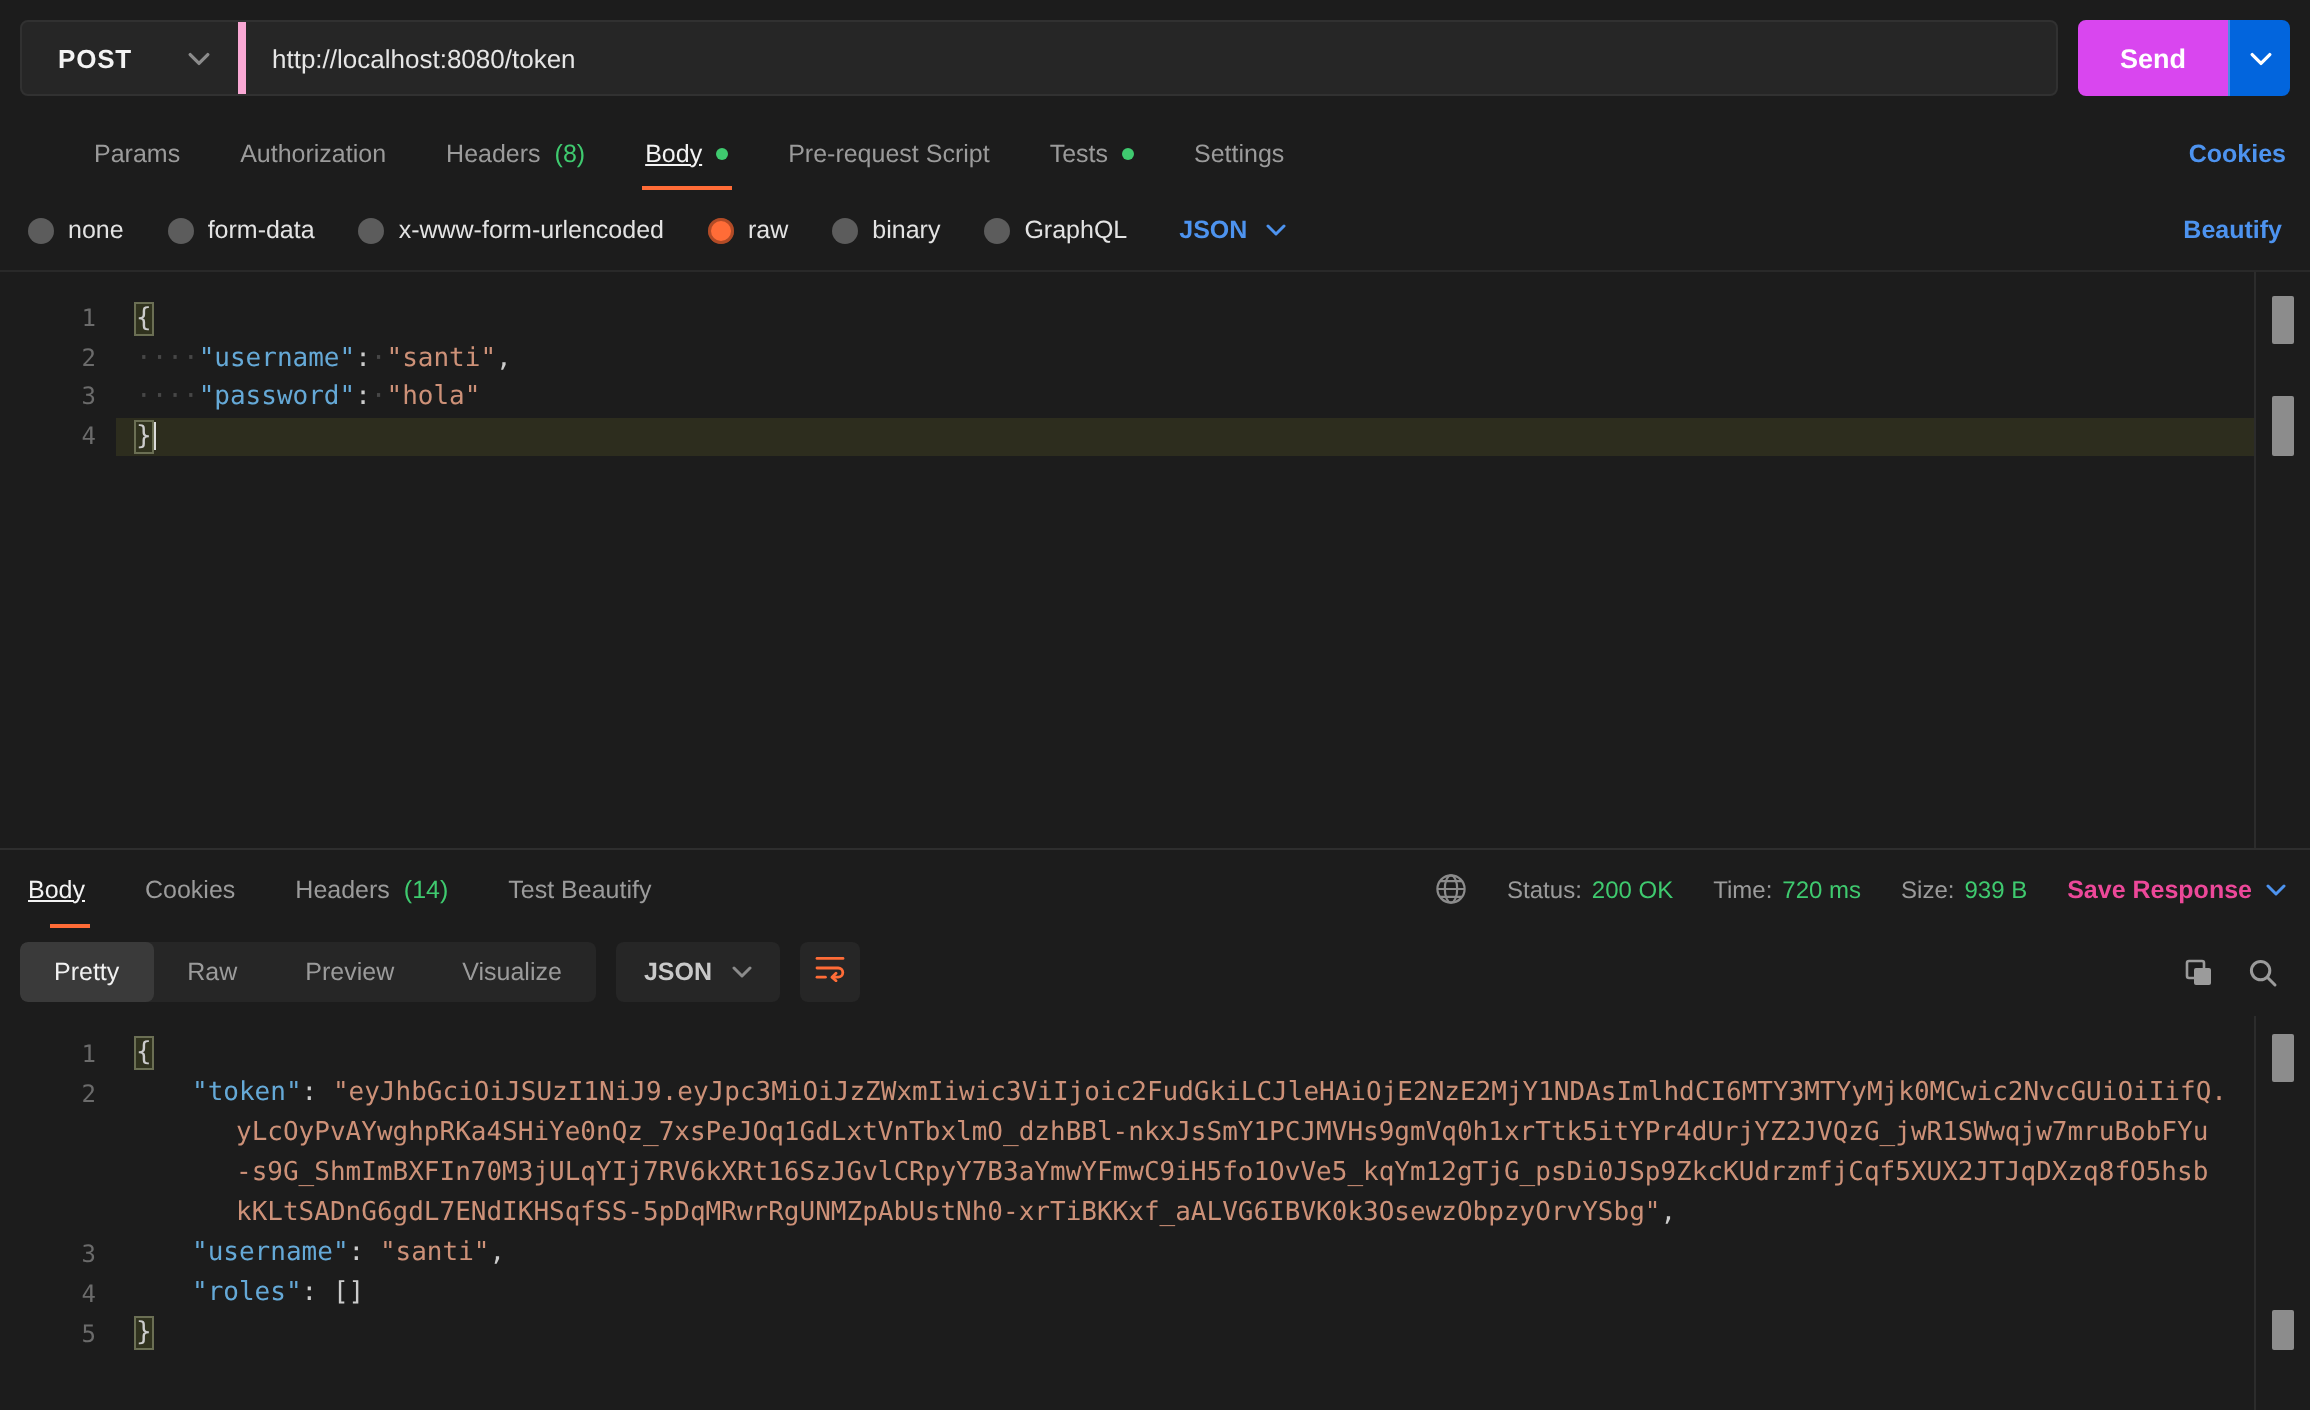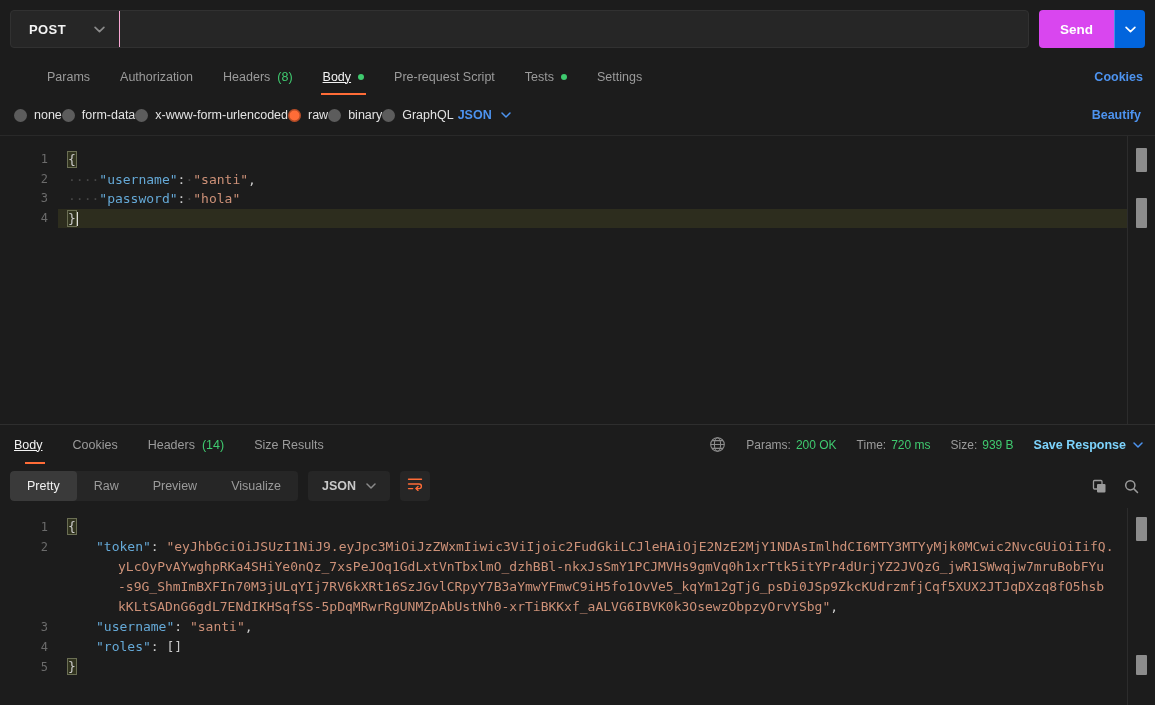--- a/index.html
+++ b/index.html
@@ -3,41 +3,41 @@
 <meta charset="utf-8">
 <style>
   * { margin:0; padding:0; box-sizing:border-box; }
   html,body { background:#141414; }
   body { width:1155px; height:705px; font-family:"Liberation Sans", sans-serif; }
   .app { position:relative; width:1155px; height:705px; background:#1c1c1c; color:#ddd; overflow:hidden; }
 
   
   .topbar { display:flex; align-items:center; height:58px; padding:0 10px; gap:10px; }
   .url-group { flex:1; display:flex; height:38px; background:#262626; border:1px solid #313131; border-radius:4px; overflow:hidden; }
-  .method { display:flex; align-items:center; gap:28px; padding:0 14px 0 18px; border-right:1px solid #f9a8d4; color:#f3f3f3; font-weight:700; font-size:13px; letter-spacing:.4px; cursor:pointer; }
+  .method { display:flex; align-items:center; gap:28px; padding:0 14px 0 18px; border-right:4px solid #f9a8d4; color:#f3f3f3; font-weight:700; font-size:13px; letter-spacing:.4px; cursor:pointer; }
   .chev { color:#8b8b8b; display:inline-flex; align-items:center; }
   .url-input { flex:1; background:transparent; border:none; outline:none; color:#e6e6e6; font-size:13px; padding:0 13px; font-family:"Liberation Sans", sans-serif; }
   .send { display:flex; height:38px; border-radius:4px; overflow:hidden; flex:none; }
   .send-main { width:75px; background:#d946ef; color:#fff; border:none; font-size:13.5px; font-weight:600; font-family:inherit; cursor:pointer; }
   .send-caret { width:31px; background:#0265dd; border:none; border-left:1px solid rgba(255,255,255,.28); color:#fff; display:flex; align-items:center; justify-content:center; cursor:pointer; }
   .send-caret .chev { color:#fff; }
 
   
   .req-tabs { display:flex; align-items:center; height:37px; padding:0 12px; font-size:12.5px; color:#9b9b9b;margin-left:33px; }
   .rtab { padding:0 15px; height:100%; display:flex; align-items:center; gap:7px; cursor:pointer; position:relative; white-space:nowrap; }
   .rtab:first-child { padding-left:2px; }
   .rtab.active { color:#f3f3f3;text-decoration:underline; }
   .rtab.active::after { content:""; position:absolute; left:13px; right:13px; bottom:0; height:2px; background:#ff6c37; }
   .count { color:#3fca6f; }
   .gdot { width:6px; height:6px; border-radius:50%; background:#3fca6f; }
   .link { color:#4d93ef; font-weight:600; cursor:pointer; }
   .req-tabs .link { margin-left:auto; }
 
   
-  .bt-bar { display:flex; align-items:center; height:40px; padding:0 14px; font-size:12.5px; color:#e3e3e3; }
+  .bt-bar { display:flex; align-items:center; height:40px; padding:0 14px; gap:22px; font-size:12.5px; color:#e3e3e3; }
   .radio { display:flex; align-items:center; gap:7px; cursor:pointer; }
   .rdot { width:13px; height:13px; border-radius:50%; background:#5c5c5c; flex:none; }
   .radio.selected .rdot { background:#ff6c37; box-shadow:inset 0 0 0 1.5px rgba(0,0,0,.3); }
   .lang-dd { display:flex; align-items:center; gap:9px; color:#4d93ef; font-weight:600; cursor:pointer; margin-left:4px; }
   .bt-bar .link { margin-left:auto; }
 
   
   .editor { position:relative; font-family:"DejaVu Sans Mono", monospace; font-size:13px; color:#d4d4d4; }
   .req-editor { height:289px; border-top:1px solid #292929; padding-top:14px; }
   .resp-editor { height:197px; padding-top:9px; }
@@ -55,21 +55,21 @@
   .cur-line { background:linear-gradient(90deg, rgba(0,0,0,0) 0 58px, #2d2d1e 58px calc(100% - 27px), rgba(0,0,0,0) calc(100% - 27px)); }
   .cursor { display:inline-block; width:1px; height:14px; background:#dcdcdc; vertical-align:middle; margin-left:1px; }
   .ruler-line { position:absolute; top:0; bottom:0; right:27px; width:1px; background:#2c2c2c; }
   .mark { position:absolute; right:8px; width:11px; background:#8c8c8c; border-radius:1px; }
 
   
   .resp-header { display:flex; align-items:center; height:40px; padding:0 12px; border-top:1px solid #2e2e2e; font-size:12.5px; color:#9b9b9b; }
   .resp-meta { margin-left:auto; display:flex; align-items:center; gap:20px; font-size:12px; }
   .meta-pair { display:flex; gap:5px; align-items:center; white-space:nowrap; }
   .meta-val { color:#3fca6f; }
-  .save-resp { display:flex; align-items:center; gap:7px; color:#7dd3fc; font-weight:600; font-size:12.5px; cursor:pointer; }
+  .save-resp { display:flex; align-items:center; gap:7px; color:#ec4899; font-weight:600; font-size:12.5px; cursor:pointer; }
   .save-resp .chev { color:#4d93ef; }
 
   .resp-toolbar { display:flex; align-items:center; height:44px; padding:0 10px; gap:10px; }
   .seg { display:flex; background:#262626; border-radius:4px; height:30px; align-items:stretch; overflow:hidden; }
   .seg-item { display:flex; align-items:center; padding:0 17px; font-size:12.5px; color:#9b9b9b; cursor:pointer; border-radius:4px; }
   .seg-item.active { background:#3a3a3a; color:#f1f1f1; }
   .dd-box { display:flex; align-items:center; gap:10px; height:30px; padding:0 14px; background:#262626; border-radius:4px; color:#c9c9c9; font-size:12.5px; font-weight:600; cursor:pointer; }
   .icon-btn { display:flex; align-items:center; justify-content:center; width:30px; height:30px; background:#262626; border-radius:4px; cursor:pointer; }
   .tb-right { margin-left:auto; display:flex; align-items:center; gap:17px; padding-right:6px; }
   .plain-icon { display:flex; align-items:center; cursor:pointer; }
@@ -82,20 +82,21 @@
   <div class="topbar">
     <div class="url-group">
       <div class="method">
         <span>POST</span>
         <span class="chev">
           <svg width="11" height="7" viewBox="0 0 10 6">
               <path d="M1 1 L5 5 L9 1" fill="none" stroke="currentColor" stroke-width="1.5" stroke-linecap="round" stroke-linejoin="round"></path>
             </svg>
         </span>
       </div>
+      <input class="url-input" value="http://localhost:8080/token" style="">
     </div>
     <div class="send">
       <button class="send-main">Send</button>
       <button class="send-caret">
         <span class="chev">
           <svg width="11" height="7" viewBox="0 0 10 6">
               <path d="M1 1 L5 5 L9 1" fill="none" stroke="currentColor" stroke-width="1.5" stroke-linecap="round" stroke-linejoin="round"></path>
             </svg>
         </span>
       </button>
@@ -193,33 +194,33 @@
         <span>Body</span>
       </div>
     <div class="rtab">
         <span>Cookies</span>
       </div>
     <div class="rtab">
       <span>Headers</span>
       <span class="count">(14)</span>
     </div>
     <div class="rtab">
-        <span>Size Results</span>
+        <span>Test Beautify</span>
       </div>
 
     <div class="resp-meta">
       <span class="plain-icon">
         <svg width="17" height="17" viewBox="0 0 17 17" fill="none" stroke="#8b8b8b" stroke-width="1.1">
           <circle cx="8.5" cy="8.5" r="6.8"></circle>
           <ellipse cx="8.5" cy="8.5" rx="3.1" ry="6.8"></ellipse>
           <path d="M1.7 8.5 h13.6 M3 4.6 h11 M3 12.4 h11"></path>
         </svg>
       </span>
       <span class="meta-pair">
-        <span>Params:</span>
+        <span>Status:</span>
         <span class="meta-val">200 OK</span>
       </span>
       <span class="meta-pair">
         <span>Time:</span>
         <span class="meta-val">720 ms</span>
       </span>
       <span class="meta-pair">
         <span>Size:</span>
         <span class="meta-val">939 B</span>
       </span>

